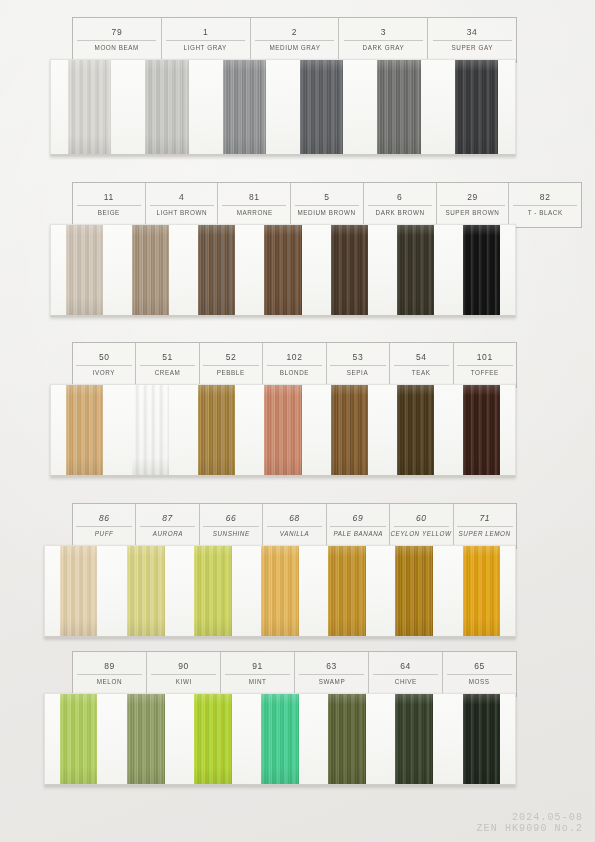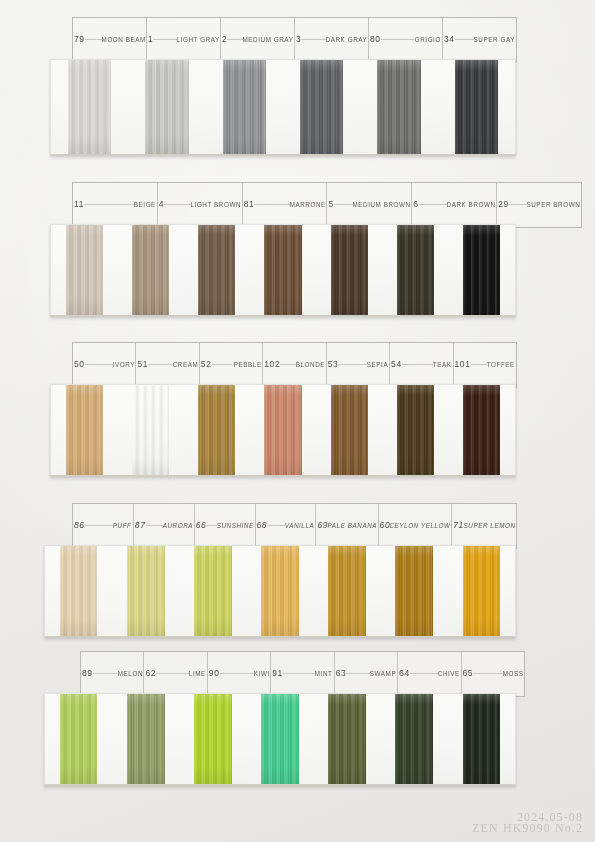--- a/index.html
+++ b/index.html
@@ -35,21 +35,21 @@
     display: flex;
     border: 1px solid #b9b9b7;
     background: rgba(245,245,243,0.72);
     box-sizing: border-box;
   }
   .label-cell {
     flex: 1 1 0;
     border-right: 1px solid #c2c2c0;
     box-sizing: border-box;
     display: flex;
-    flex-direction: row;
+    flex-direction: column;
     align-items: center;
     justify-content: center;
     padding: 3px 1px 4px 1px;
   }
   .label-cell:last-child { border-right: none; }
   .code {
     font-size: 8.5px;
     color: #4d4d4d;
     letter-spacing: 0.6px;
     line-height: 13px;
@@ -126,24 +126,24 @@
     pointer-events: none;
   }
 
   
   #footer {
     position: absolute;
     right: 12px;
     bottom: 8px;
     text-align: right;
     color: #c3c3bf;
-    font-size: 12px;
+    font-size: 10px;
     letter-spacing: 1.1px;
     line-height: 11px;
-    font-family: Liberation Serif, serif;
+    font-family: Liberation Mono, monospace;
   }
   #footer div { white-space: nowrap; }
 </style>
 </head>
 <body>
 
 <div id="page-bg"></div>
 
 <div id="sheet">
     <div class="label-table" style="left: 72px; top: 17px; width: 445px; height: 46px;">
@@ -161,25 +161,20 @@
         <div class="code">2</div>
         <div class="cell-divider"></div>
         <div class="cname">MEDIUM GRAY</div>
       </div>
       <div class="label-cell">
         <div class="code">3</div>
         <div class="cell-divider"></div>
         <div class="cname">DARK GRAY</div>
       </div>
       <div class="label-cell">
-        <div class="code">80</div>
-        <div class="cell-divider"></div>
-        <div class="cname">GRIGIO</div>
-      </div>
-      <div class="label-cell">
         <div class="code">34</div>
         <div class="cell-divider"></div>
         <div class="cname">SUPER GAY</div>
       </div>
     </div>
     <div class="card" style="left: 50px; top: 59px; width: 466px; height: 97px;">
       <div class="swatch-slot">
         <div class="swatch" style="background: rgb(216, 214, 209);"></div>
       </div>
       <div class="swatch-slot">
@@ -222,20 +217,25 @@
       <div class="label-cell">
         <div class="code">6</div>
         <div class="cell-divider"></div>
         <div class="cname">DARK BROWN</div>
       </div>
       <div class="label-cell">
         <div class="code">29</div>
         <div class="cell-divider"></div>
         <div class="cname">SUPER BROWN</div>
       </div>
+      <div class="label-cell">
+        <div class="code">82</div>
+        <div class="cell-divider"></div>
+        <div class="cname">T - BLACK</div>
+      </div>
     </div>
     <div class="card" style="left: 50px; top: 224px; width: 466px; height: 93px;">
       <div class="swatch-slot">
         <div class="swatch" style="background: rgb(207, 196, 181);"></div>
       </div>
       <div class="swatch-slot">
         <div class="swatch" style="background: rgb(167, 147, 124);"></div>
       </div>
       <div class="swatch-slot">
         <div class="swatch" style="background: rgb(110, 90, 71);"></div>
@@ -366,30 +366,25 @@
       <div class="swatch-slot">
         <div class="swatch" style="background: rgb(192, 143, 42);"></div>
       </div>
       <div class="swatch-slot">
         <div class="swatch" style="background: rgb(169, 123, 26);"></div>
       </div>
       <div class="swatch-slot">
         <div class="swatch" style="background: rgb(223, 160, 22);"></div>
       </div>
     </div>
-    <div class="label-table" style="left: 72px; top: 651px; width: 445px; height: 46px; margin-left: 8px;">
+    <div class="label-table" style="left: 72px; top: 651px; width: 445px; height: 46px;">
       <div class="label-cell">
         <div class="code">89</div>
         <div class="cell-divider"></div>
         <div class="cname">MELON</div>
-      </div>
-      <div class="label-cell">
-        <div class="code">62</div>
-        <div class="cell-divider"></div>
-        <div class="cname">LIME</div>
       </div>
       <div class="label-cell">
         <div class="code">90</div>
         <div class="cell-divider"></div>
         <div class="cname">KIWI</div>
       </div>
       <div class="label-cell">
         <div class="code">91</div>
         <div class="cell-divider"></div>
         <div class="cname">MINT</div>

